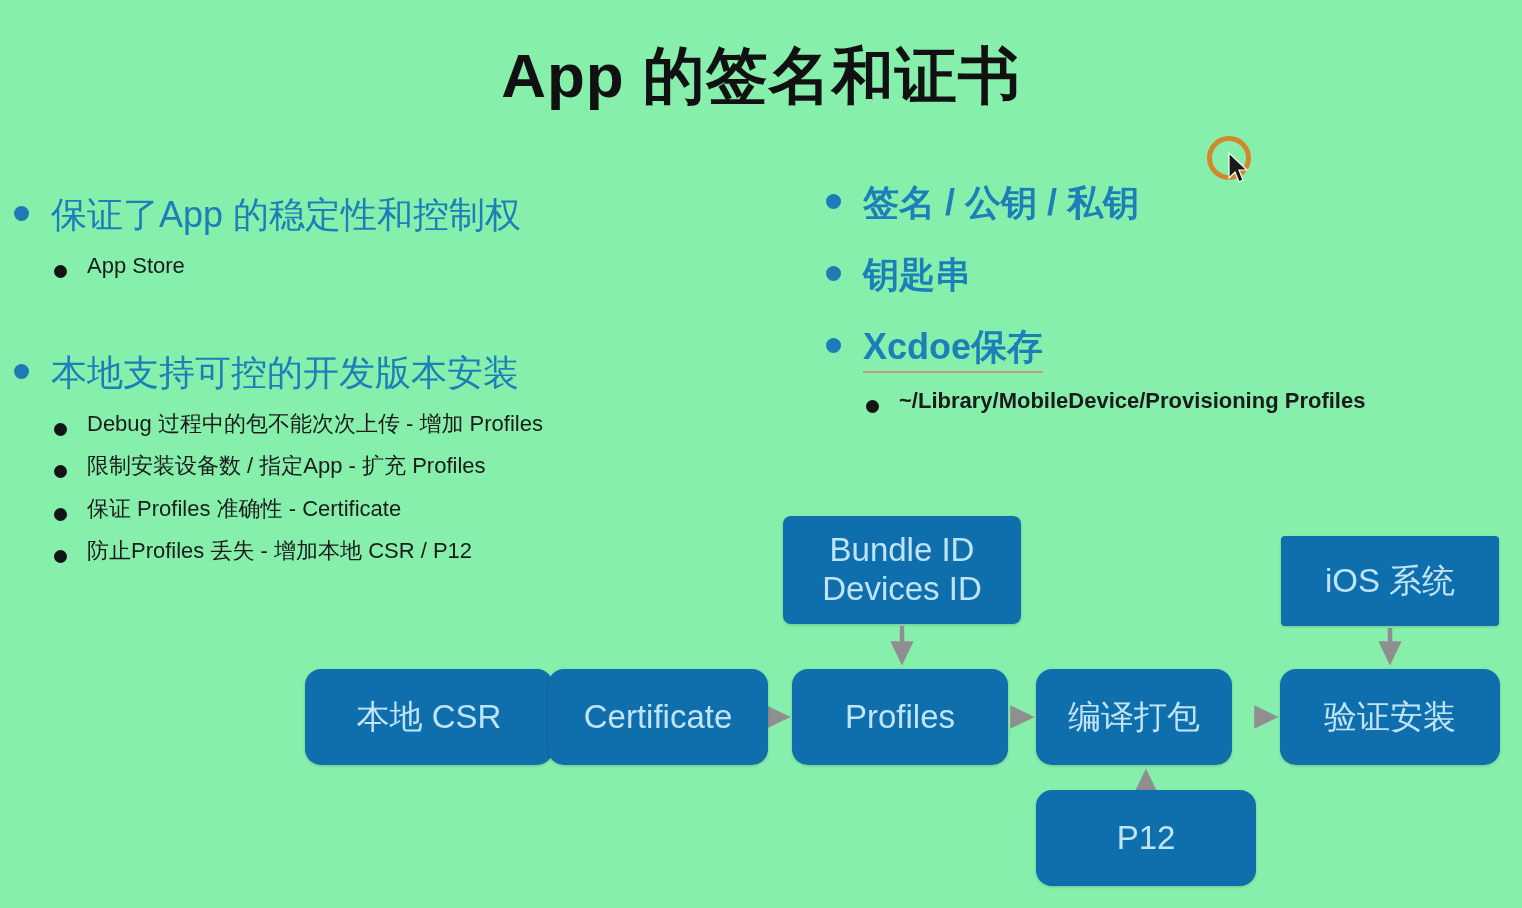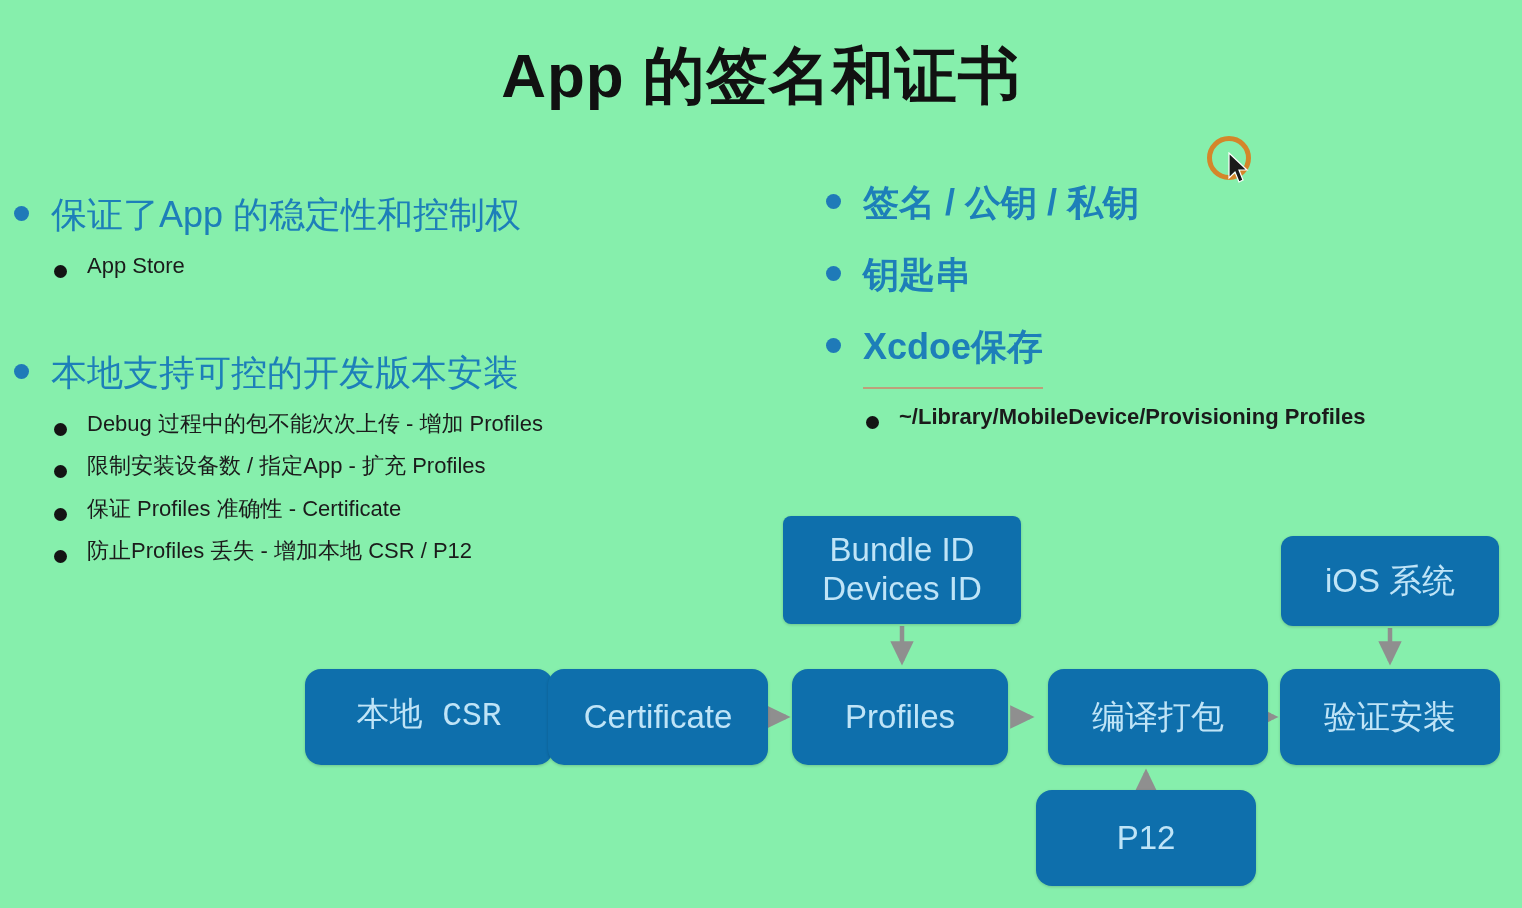--- a/index.html
+++ b/index.html
@@ -65,21 +65,21 @@
     white-space: nowrap;
   }
   .txt-l2 {
     font-size: 22px;
     color: #1b1b1b;
     line-height: 1.28;
     white-space: nowrap;
   }
   .underlined {
     border-bottom: 2px solid #bda07a;
-    padding-bottom: 17px;
+    padding-bottom: 1px;
   }
   .sub-list { margin-left: 40px; }
 
   .gap-lg { height: 44px; }
   .gap-md { height: 26px; }
   .gap-sm { height: 14px; }
 
   
   #click-ring {
     position: absolute;
@@ -109,25 +109,25 @@
     display: flex;
     align-items: center;
     justify-content: center;
     text-align: center;
     font-size: 33px;
     line-height: 1.18;
     box-shadow: 0 1px 3px rgba(0,0,0,0.18);
     white-space: pre-line;
   }
   #node-bundle   { left: 783px;  top: 516px; width: 238px; height: 108px; border-radius: 8px; }
-  #node-ios      { left: 1281px; top: 536px; width: 218px; height: 90px;  border-radius: 12px; }
-  #node-csr      { left: 305px;  top: 669px; width: 248px; height: 96px; font-family: Liberation Mono, monospace; }
+  #node-ios      { left: 1281px; top: 536px; width: 218px; height: 90px;  border-radius: 4px; }
+  #node-csr      { left: 305px;  top: 669px; width: 248px; height: 96px; }
   #node-cert     { left: 548px;  top: 669px; width: 220px; height: 96px; text-align: center; }
   #node-profiles { left: 792px;  top: 669px; width: 216px; height: 96px; }
-  #node-build    { left: 1036px; top: 669px; width: 220px; height: 96px; margin-left: 12px; }
+  #node-build    { left: 1036px; top: 669px; width: 196px; height: 96px; }
   #node-verify   { left: 1280px; top: 669px; width: 220px; height: 96px; }
   #node-p12      { left: 1036px; top: 790px; width: 220px; height: 96px; }
 
   .arrow-svg {
     position: absolute;
     left: 0; top: 0;
     width: 1522px; height: 908px;
     pointer-events: none;
   }
 </style>

